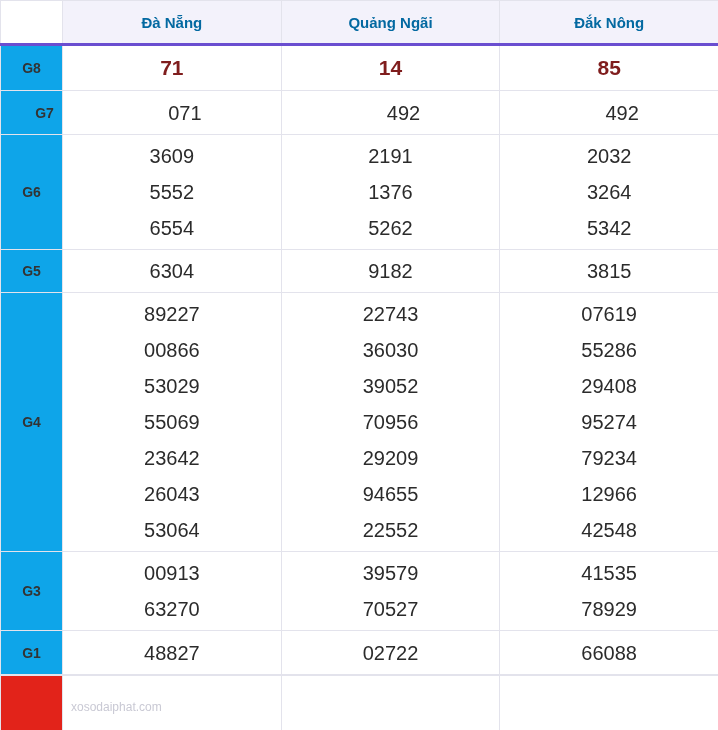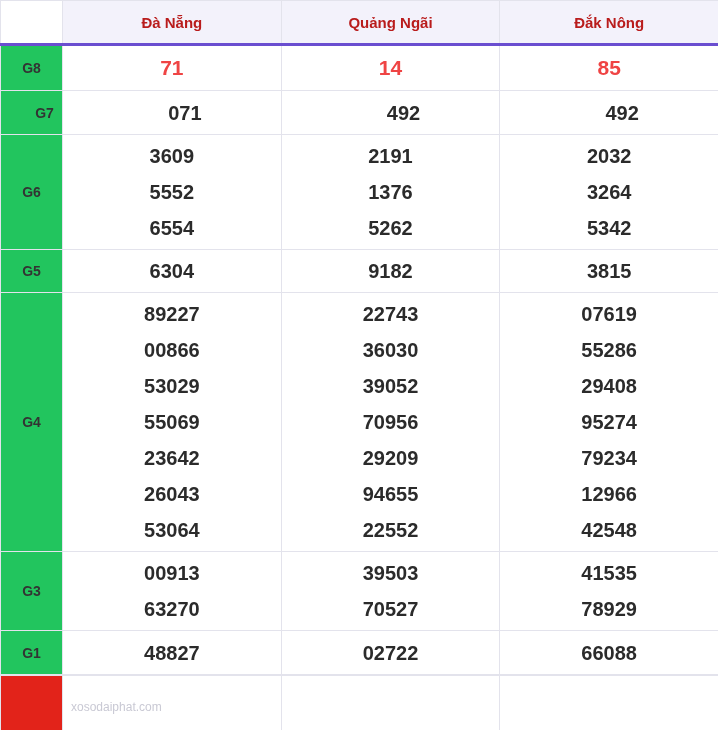--- a/index.html
+++ b/index.html
@@ -22,49 +22,48 @@
   table.lottery col.prov-col { width: 218.66px; }
 
   .lottery th, .lottery td {
     border: 1px solid #e3e3ec;
     text-align: center;
     vertical-align: middle;
     padding: 0;
   }
   .head-row th {
     background: #f3f2fb;
-    color: #b91c1c;
+    color: #0369a1;
     font-size: 15px;
     font-weight: bold;
     height: 42px;
     border-bottom: 3px solid #6a4ed0;
     margin-top: 41px;
   }
   .head-row th.corner {
     background: #ffffff;
     border-bottom: 3px solid #6a4ed0;
   }
   td.rowlabel {
-    background: #22c55e;
+    background: #0ea5e9;
     color: #333;
     font-size: 14px;
     font-weight: bold;
   }
   td.nums {
     font-size: 20px;
     color: #2b2b2b;
     line-height: 36px;
     padding: 3px 0;
-    font-weight: bold;
   }
   td.nums.g8, td.nums.g7 {
     line-height: 30px;
   }
   tr.r-g8 td.nums {
-    color: #ef4444;
+    color: #7f1d1d;
     font-weight: bold;
     font-size: 21px;
   }
   tr.r-g8 td.nums, tr.r-g8 td.rowlabel { height: 38px; }
   tr.r-g7 td.nums, tr.r-g7 td.rowlabel { height: 37px; padding-left: 26px; }
   tr.r-g5 td.nums, tr.r-g5 td.rowlabel { height: 36px; }
   tr.r-g2 td.nums, tr.r-g2 td.rowlabel { height: 37px; }
   tr.r-g1 td.nums, tr.r-g1 td.rowlabel { height: 37px; }
   td.nums span.n {
     display: block;
@@ -224,21 +223,21 @@
       </td>
     </tr>
 
     <tr class="r-g3">
       <td class="rowlabel">G3</td>
       <td class="nums">
         <span class="n">00913</span>
         <span class="n">63270</span>
       </td>
       <td class="nums">
-        <span class="n">39503</span>
+        <span class="n">39579</span>
         <span class="n">70527</span>
       </td>
       <td class="nums">
         <span class="n">41535</span>
         <span class="n">78929</span>
       </td>
     </tr>
 
 
     <tr class="r-g1">

